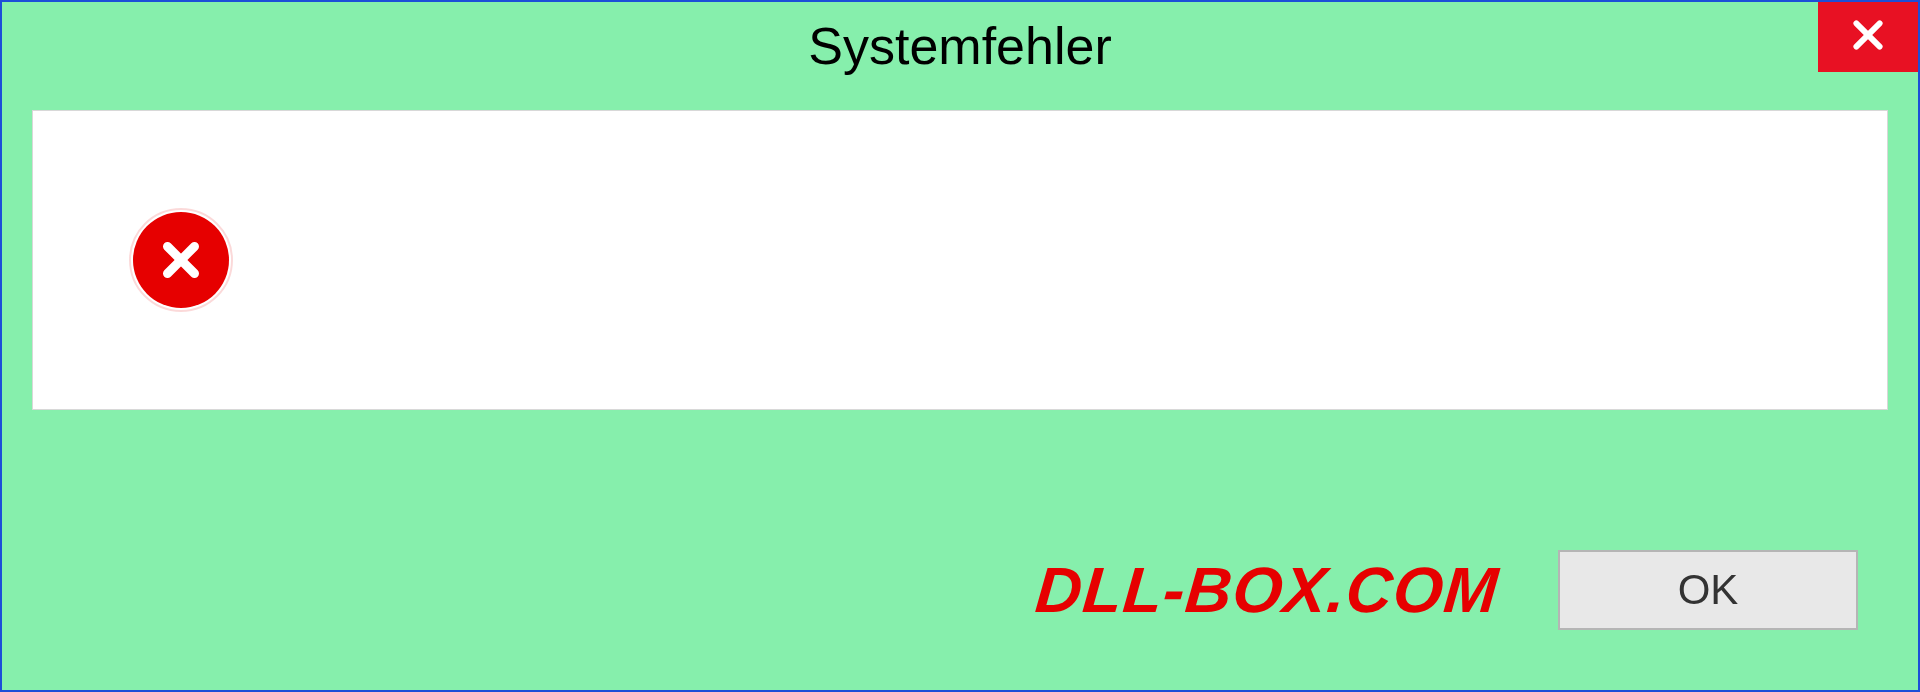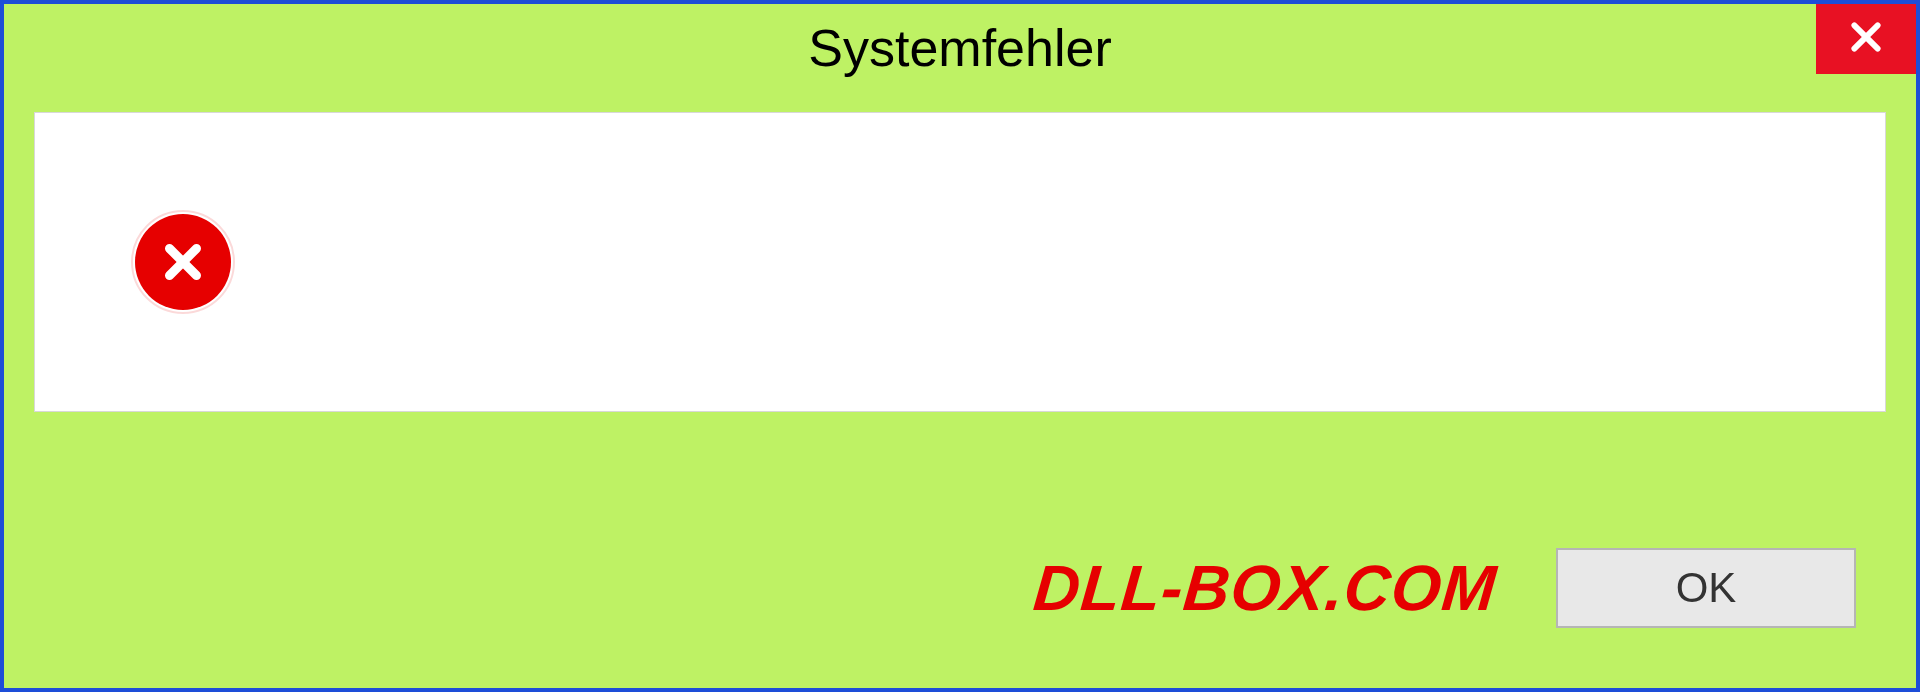--- a/index.html
+++ b/index.html
@@ -14,22 +14,22 @@
       font-family: "Segoe UI", Tahoma, Geneva, sans-serif;
       position: relative;
       overflow: hidden;
     }
     .dialog {
       position: absolute;
       top: 0;
       left: 0;
       right: 0;
       bottom: 0;
-      background: #bef264;
-      border: 4px solid #1d4ed8;
+      background: #86efac;
+      border: 2px solid #1d4ed8;
     }
     .titlebar {
       height: 88px;
       display: flex;
       align-items: center;
       justify-content: center;
       position: relative;
     }
     .title {
       font-size: 52px;

